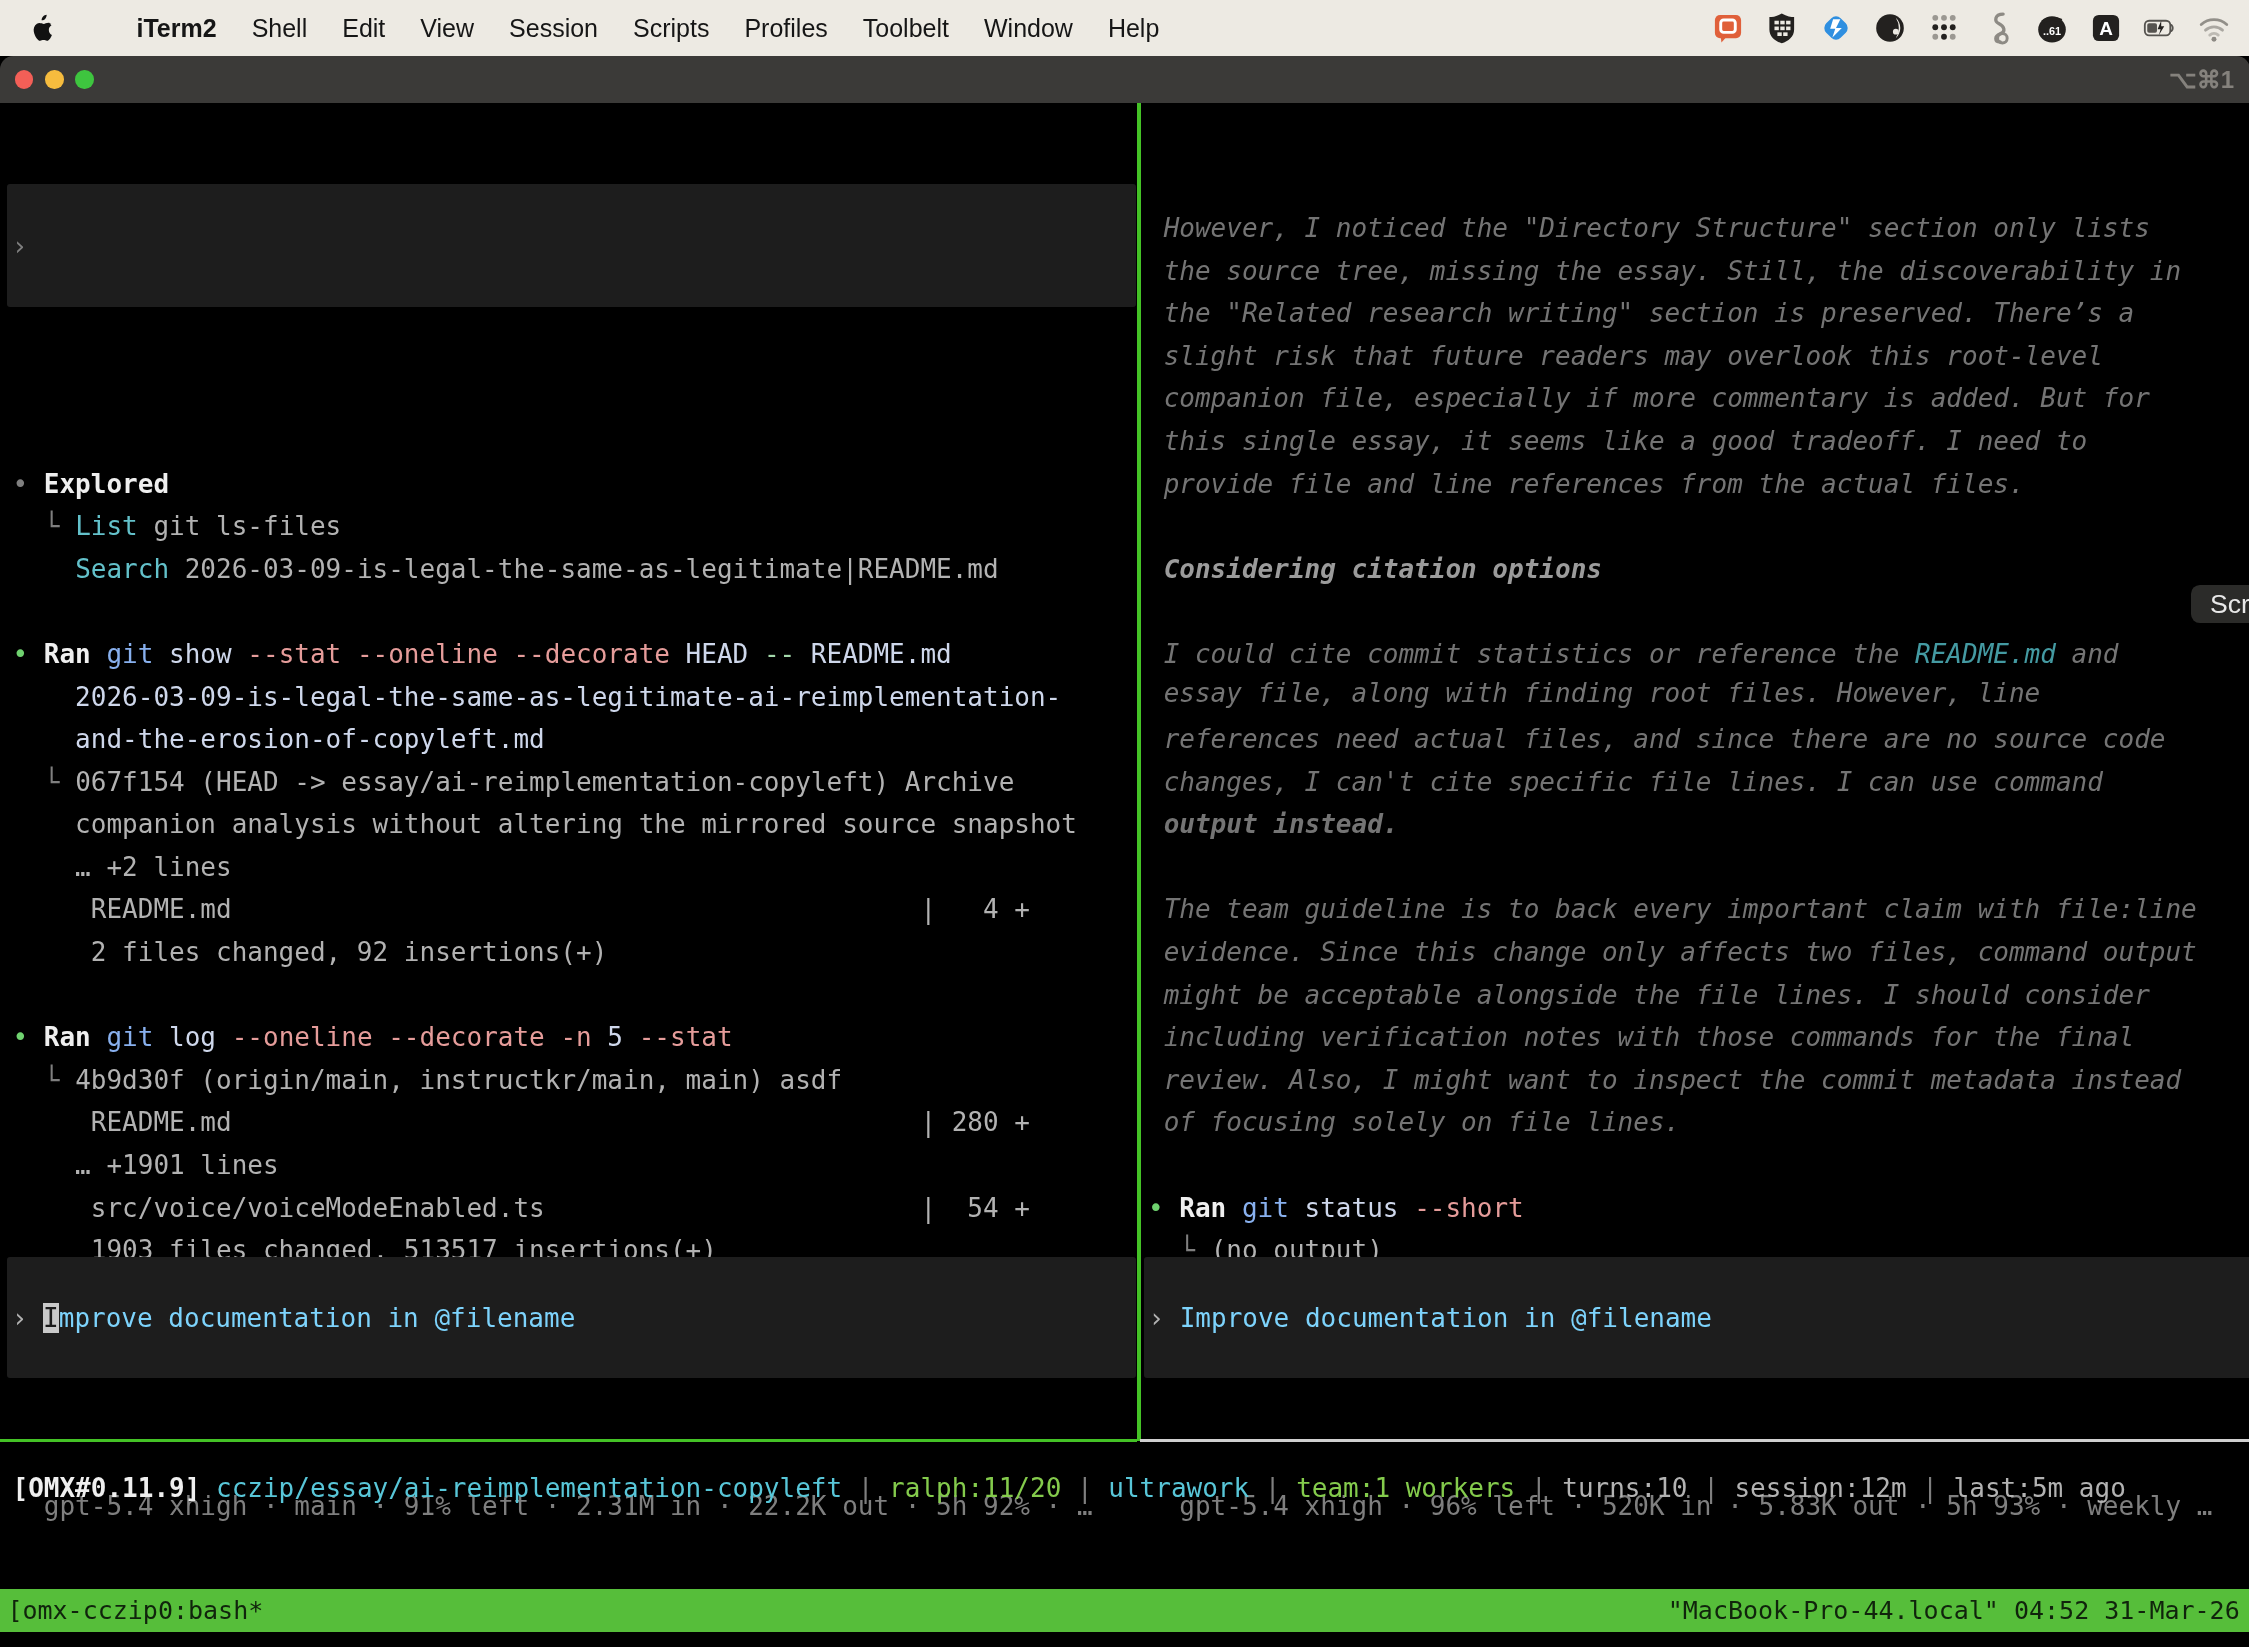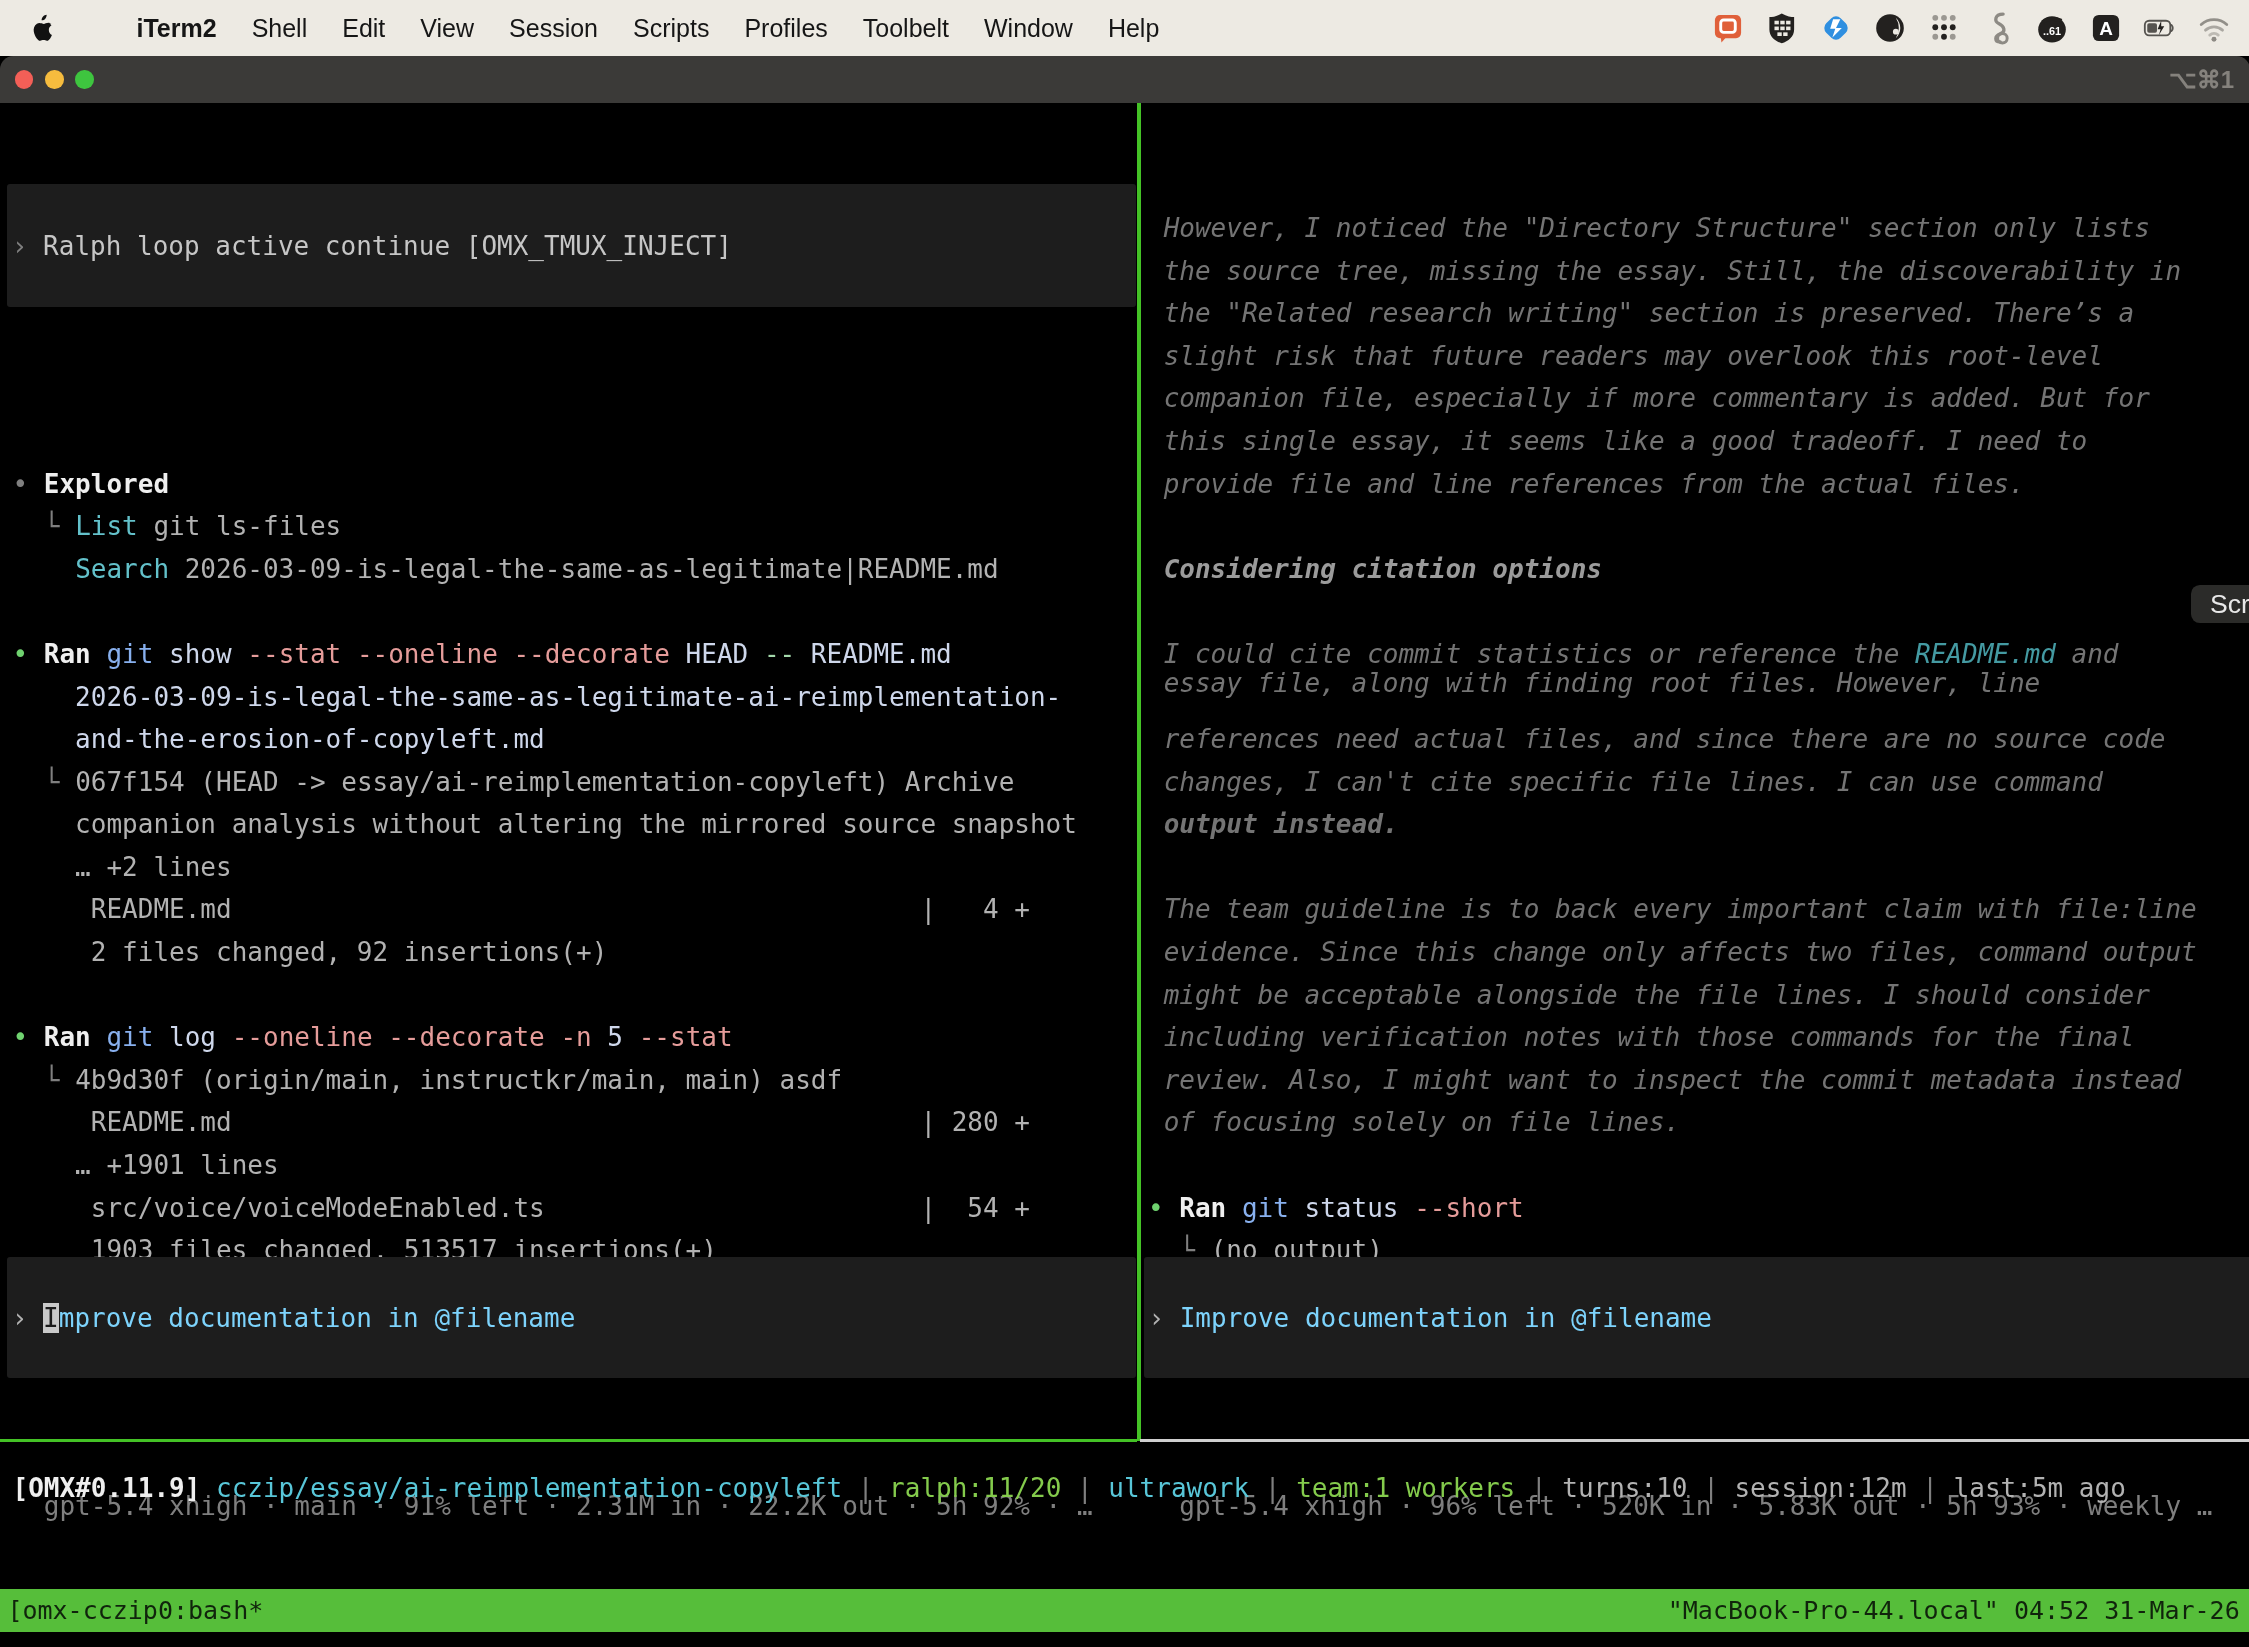--- a/index.html
+++ b/index.html
@@ -209,37 +209,37 @@
     <div class="lines lines-right">
         <div class="tline" style="top: 0px;"><span class="c-it"> However, I noticed the "Directory Structure" section only lists</span></div>
         <div class="tline" style="top: 43px;"><span class="c-it"> the source tree, missing the essay. Still, the discoverability in</span></div>
         <div class="tline" style="top: 85px;"><span class="c-it"> the "Related research writing" section is preserved. There’s a</span></div>
         <div class="tline" style="top: 128px;"><span class="c-it"> slight risk that future readers may overlook this root-level</span></div>
         <div class="tline" style="top: 170px;"><span class="c-it"> companion file, especially if more commentary is added. But for</span></div>
         <div class="tline" style="top: 213px;"><span class="c-it"> this single essay, it seems like a good tradeoff. I need to</span></div>
         <div class="tline" style="top: 256px;"><span class="c-it"> provide file and line references from the actual files.</span></div>
         <div class="tline" style="top: 341px;"><span class="c-ith"> Considering citation options</span></div>
         <div class="tline" style="top: 426px;"><span class="c-it"> I could cite commit statistics or reference the </span><span class="c-itlink">README.md</span><span class="c-it"> and</span></div>
-        <div class="tline" style="top: 455px;"><span class="c-it"> essay file, along with finding root files. However, line</span></div>
+        <div class="tline" style="top: 465px;"><span class="c-it"> essay file, along with finding root files. However, line</span></div>
         <div class="tline" style="top: 511px;"><span class="c-it"> references need actual files, and since there are no source code</span></div>
         <div class="tline" style="top: 554px;"><span class="c-it"> changes, I can't cite specific file lines. I can use command</span></div>
         <div class="tline" style="top: 596px; font-weight: bold;"><span class="c-it"> output instead.</span></div>
         <div class="tline" style="top: 681px;"><span class="c-it"> The team guideline is to back every important claim with file:line</span></div>
         <div class="tline" style="top: 724px;"><span class="c-it"> evidence. Since this change only affects two files, command output</span></div>
         <div class="tline" style="top: 767px;"><span class="c-it"> might be acceptable alongside the file lines. I should consider</span></div>
         <div class="tline" style="top: 809px;"><span class="c-it"> including verification notes with those commands for the final</span></div>
         <div class="tline" style="top: 852px;"><span class="c-it"> review. Also, I might want to inspect the commit metadata instead</span></div>
         <div class="tline" style="top: 894px;"><span class="c-it"> of focusing solely on file lines.</span></div>
         <div class="tline" style="top: 980px;"><span class="c-grn">• </span><span class="c-wht">Ran</span><span class="c-blue"> git</span><span class="c-lav"> status </span><span class="c-pink">--short</span></div>
         <div class="tline" style="top: 1022px;"><span class="c-dim">  └ </span><span class="c-fg">(no output)</span></div>
         <div class="tline" style="top: 1107px;"><span class="c-fg">• </span><span class="c-dim">Wai</span><span class="c-wht">ting for background terminal</span><span class="c-fg"> (1m 41s • esc to interrupt)</span></div>
         <div class="tline" style="top: 1278px;"><span class="c-dim">  gpt-5.4 xhigh · 96% left · 520K in · 5.83K out · 5h 93% · weekly …</span></div>
       </div>
 
-    <div class="inputbox" style="left:7.4px;top:81px;width:1124px;height:123px;"><span class="c-dim">› </span><span class="c-boxfg">Ralph loop active continue [OMX_TMUX_INJECT]</span></div>
+    <div class="inputbox" style="left:7.4px;top:81px;width:1124px;height:123px;"><span class="c-dim">› </span></div>
     <div class="inputbox" style="left:7.4px;top:1154px;width:1124px;height:121px;"><span class="c-fg">› </span><span class="c-cursor">I</span><span class="c-dim2">mprove documentation in @filename</span></div>
     <div class="inputbox" style="left:1144px;top:1154px;width:1106px;height:121px;"><span class="c-fg">› </span><span class="c-dim2">Improve documentation in @filename</span></div>
 
     <div class="divider-v"></div>
     <div class="border-left"></div>
     <div class="border-right"></div>
 
     <div class="omxline"><span class="c-wht">[OMX#0.11.9]</span><span class="c-cyan2"> cczip/essay/ai-reimplementation-copyleft</span><span class="c-dim"> | </span><span class="c-sgrn">ralph:11/20</span><span class="c-dim"> | </span><span class="c-cyan2">ultrawork</span><span class="c-dim"> | </span><span class="c-sgrn">team:1 workers</span><span class="c-dim"> | </span><span class="c-fg">turns:10</span><span class="c-dim"> | </span><span class="c-fg">session:12m</span><span class="c-dim"> | </span><span class="c-fg">last:5m ago</span></div>
   </div>
 

